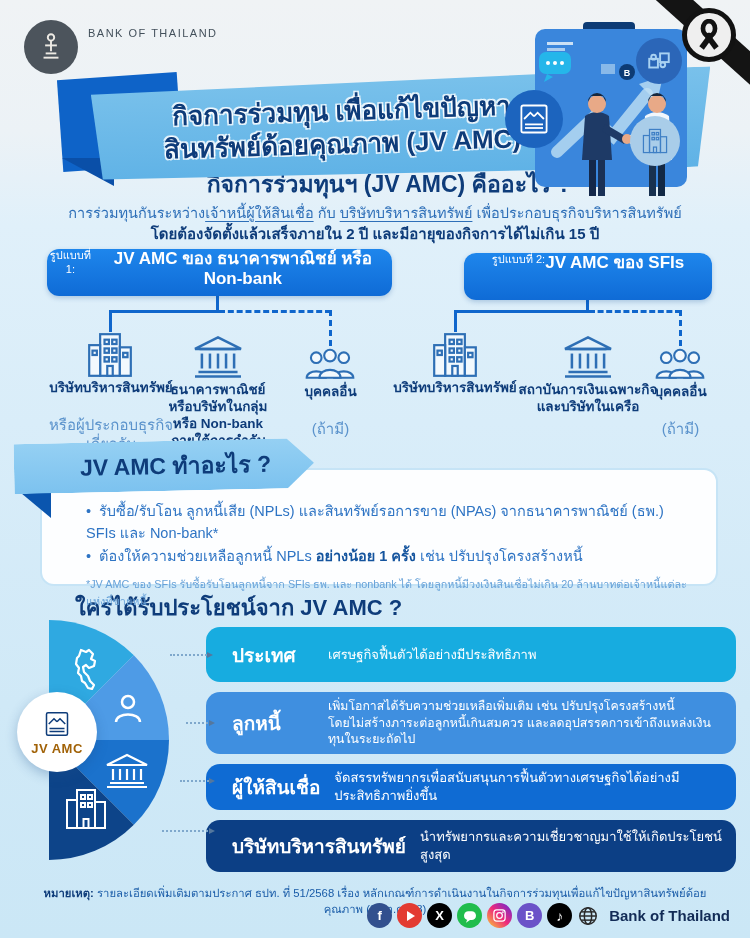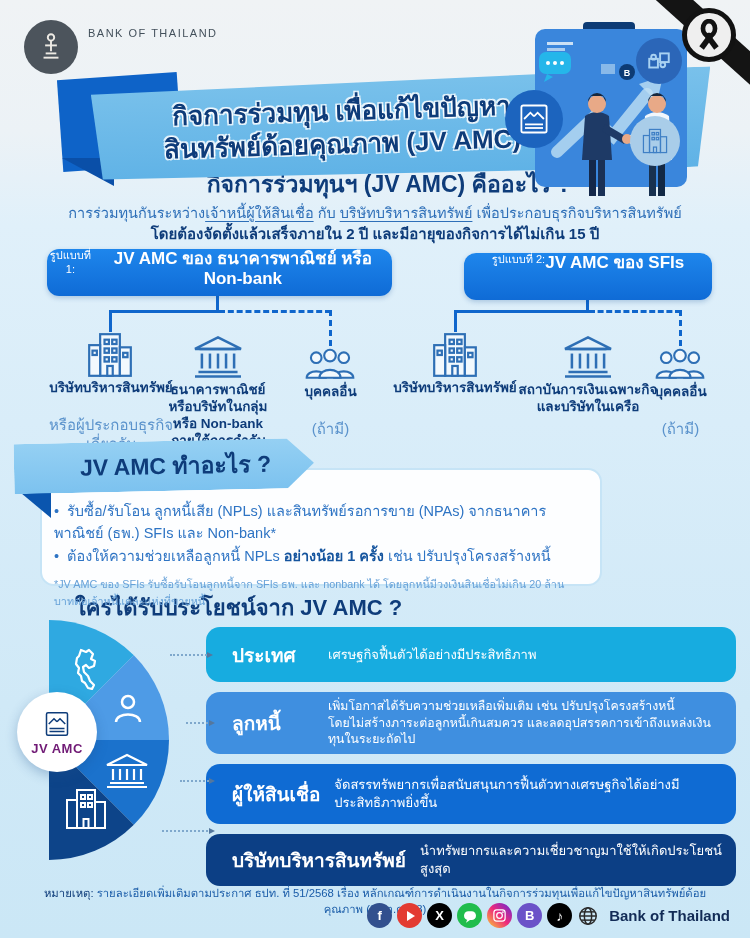--- a/index.html
+++ b/index.html
@@ -49,59 +49,59 @@
 
   .ln{background:#0F66CC;}
   .ln-dash-h{border-top:3px dashed #0F66CC;}
   .ln-dash-v{border-left:3px dashed #0F66CC;}
 
   .member-label{font-size:13.5px;font-weight:bold;color:#0E3C7A;text-align:center;line-height:1.25;}
   .member-sub{font-size:15px;color:#5B93CC;text-align:center;line-height:1.3;margin-top:18px;}
   .pre{white-space:pre-line;}
 
   
-  .wd-card{left:40px;top:468px;width:562px;height:118px;background:#FDFEFF;border:2px solid #C6E4F6;border-radius:14px;
-    box-sizing:border-box;padding:30px 24px 0 12px;z-index:1;}
+  .wd-card{left:40px;top:468px;width:678px;height:118px;background:#FDFEFF;border:2px solid #C6E4F6;border-radius:14px;
+    box-sizing:border-box;padding:30px 24px 0 44px;z-index:1;}
   .wd-ribbon{left:14px;top:441px;width:300px;height:50px;z-index:2;background:linear-gradient(180deg,#95D0F3,#7CC2EF);
     clip-path:polygon(0 0,91% 0,100% 50%,91% 100%,0 100%);transform:rotate(-1.2deg);
     display:flex;align-items:center;}
   .wd-ribbon .t{font-size:23px;font-weight:bold;color:#0E3C7A;padding-left:66px;}
   .wd-fold{left:15px;top:488px;width:0;height:0;border-top:30px solid #0A55AE;border-left:36px solid transparent;z-index:1;}
   .bullet{font-size:14.5px;color:#2E74C4;line-height:1.55;}
   .bullet .dot{margin-right:8px;}
   .bullet .b{font-weight:bold;color:#14549E;}
   .footnote{font-size:10.8px;color:#66A1D8;margin-top:9px;}
 
   
   .ben-head{left:75px;top:590px;font-size:22px;font-weight:bold;color:#0E3C7A;}
   .fan{left:45px;top:616px;}
   .badge{left:17px;top:692px;width:80px;height:80px;border-radius:50%;background:#fff;z-index:3;
     box-shadow:0 4px 12px rgba(30,80,140,.3);display:flex;flex-direction:column;align-items:center;justify-content:center;gap:2px;}
-  .badge .t{font-size:13px;font-weight:bold;color:#701a75;letter-spacing:.5px;}
+  .badge .t{font-size:13px;font-weight:bold;color:#a16207;letter-spacing:.5px;}
 
   .dotline{border-top:2px dotted #7FA8CC;z-index:2;}
   .dotline:after{content:'';position:absolute;right:-3px;top:-4px;border-left:6px solid #54779E;
     border-top:3.5px solid transparent;border-bottom:3.5px solid transparent;}
 
   .rows{left:206px;top:627px;width:530px;display:flex;flex-direction:column;gap:10px;}
   .brow{border-radius:14px;color:#fff;display:flex;align-items:center;padding:0 10px 0 26px;box-sizing:border-box;}
   .brow .lab{font-weight:bold;flex-shrink:0;}
   .brow1{height:55px;background:#17ACE0;}
   .brow2{height:62px;background:#3F8FE0;}
-  .brow3{height:60px;background:#0F6BD3;}
+  .brow3{height:46px;background:#0F6BD3;}
   .brow4{height:52px;background:#0C3F85;}
   .brow1 .lab,.brow2 .lab{font-size:19px;width:96px;}
   .brow3 .lab{font-size:19px;margin-right:14px;}
   .brow4 .lab{font-size:19px;margin-right:14px;}
   .brow .desc{font-size:13px;line-height:1.35;}
   .brow2 .desc{font-size:12.3px;}
 
   
   .note{left:25px;top:886px;width:700px;text-align:center;font-size:11.3px;color:#1A5CA8;line-height:1.4;}
-  .note .lb{font-weight:normal;color:#0E3C7A;}
+  .note .lb{font-weight:bold;color:#0E3C7A;}
   .social{right:20px;top:903px;display:flex;align-items:center;gap:5px;}
   .soc{width:25px;height:25px;border-radius:50%;display:flex;align-items:center;justify-content:center;
     color:#fff;font-weight:bold;font-size:13px;cursor:pointer;}
   .soc-fb{background:#32508E;}
   .soc-yt{background:#E33B32;}
   .soc-x{background:#000;}
   .soc-line{background:#20BD4C;}
   .soc-ig{background:linear-gradient(45deg,#F9CE34,#EE2A7B,#6228D7);}
   .soc-bd{background:#6B52C8;}
   .soc-tk{background:#000;font-size:14px;}

